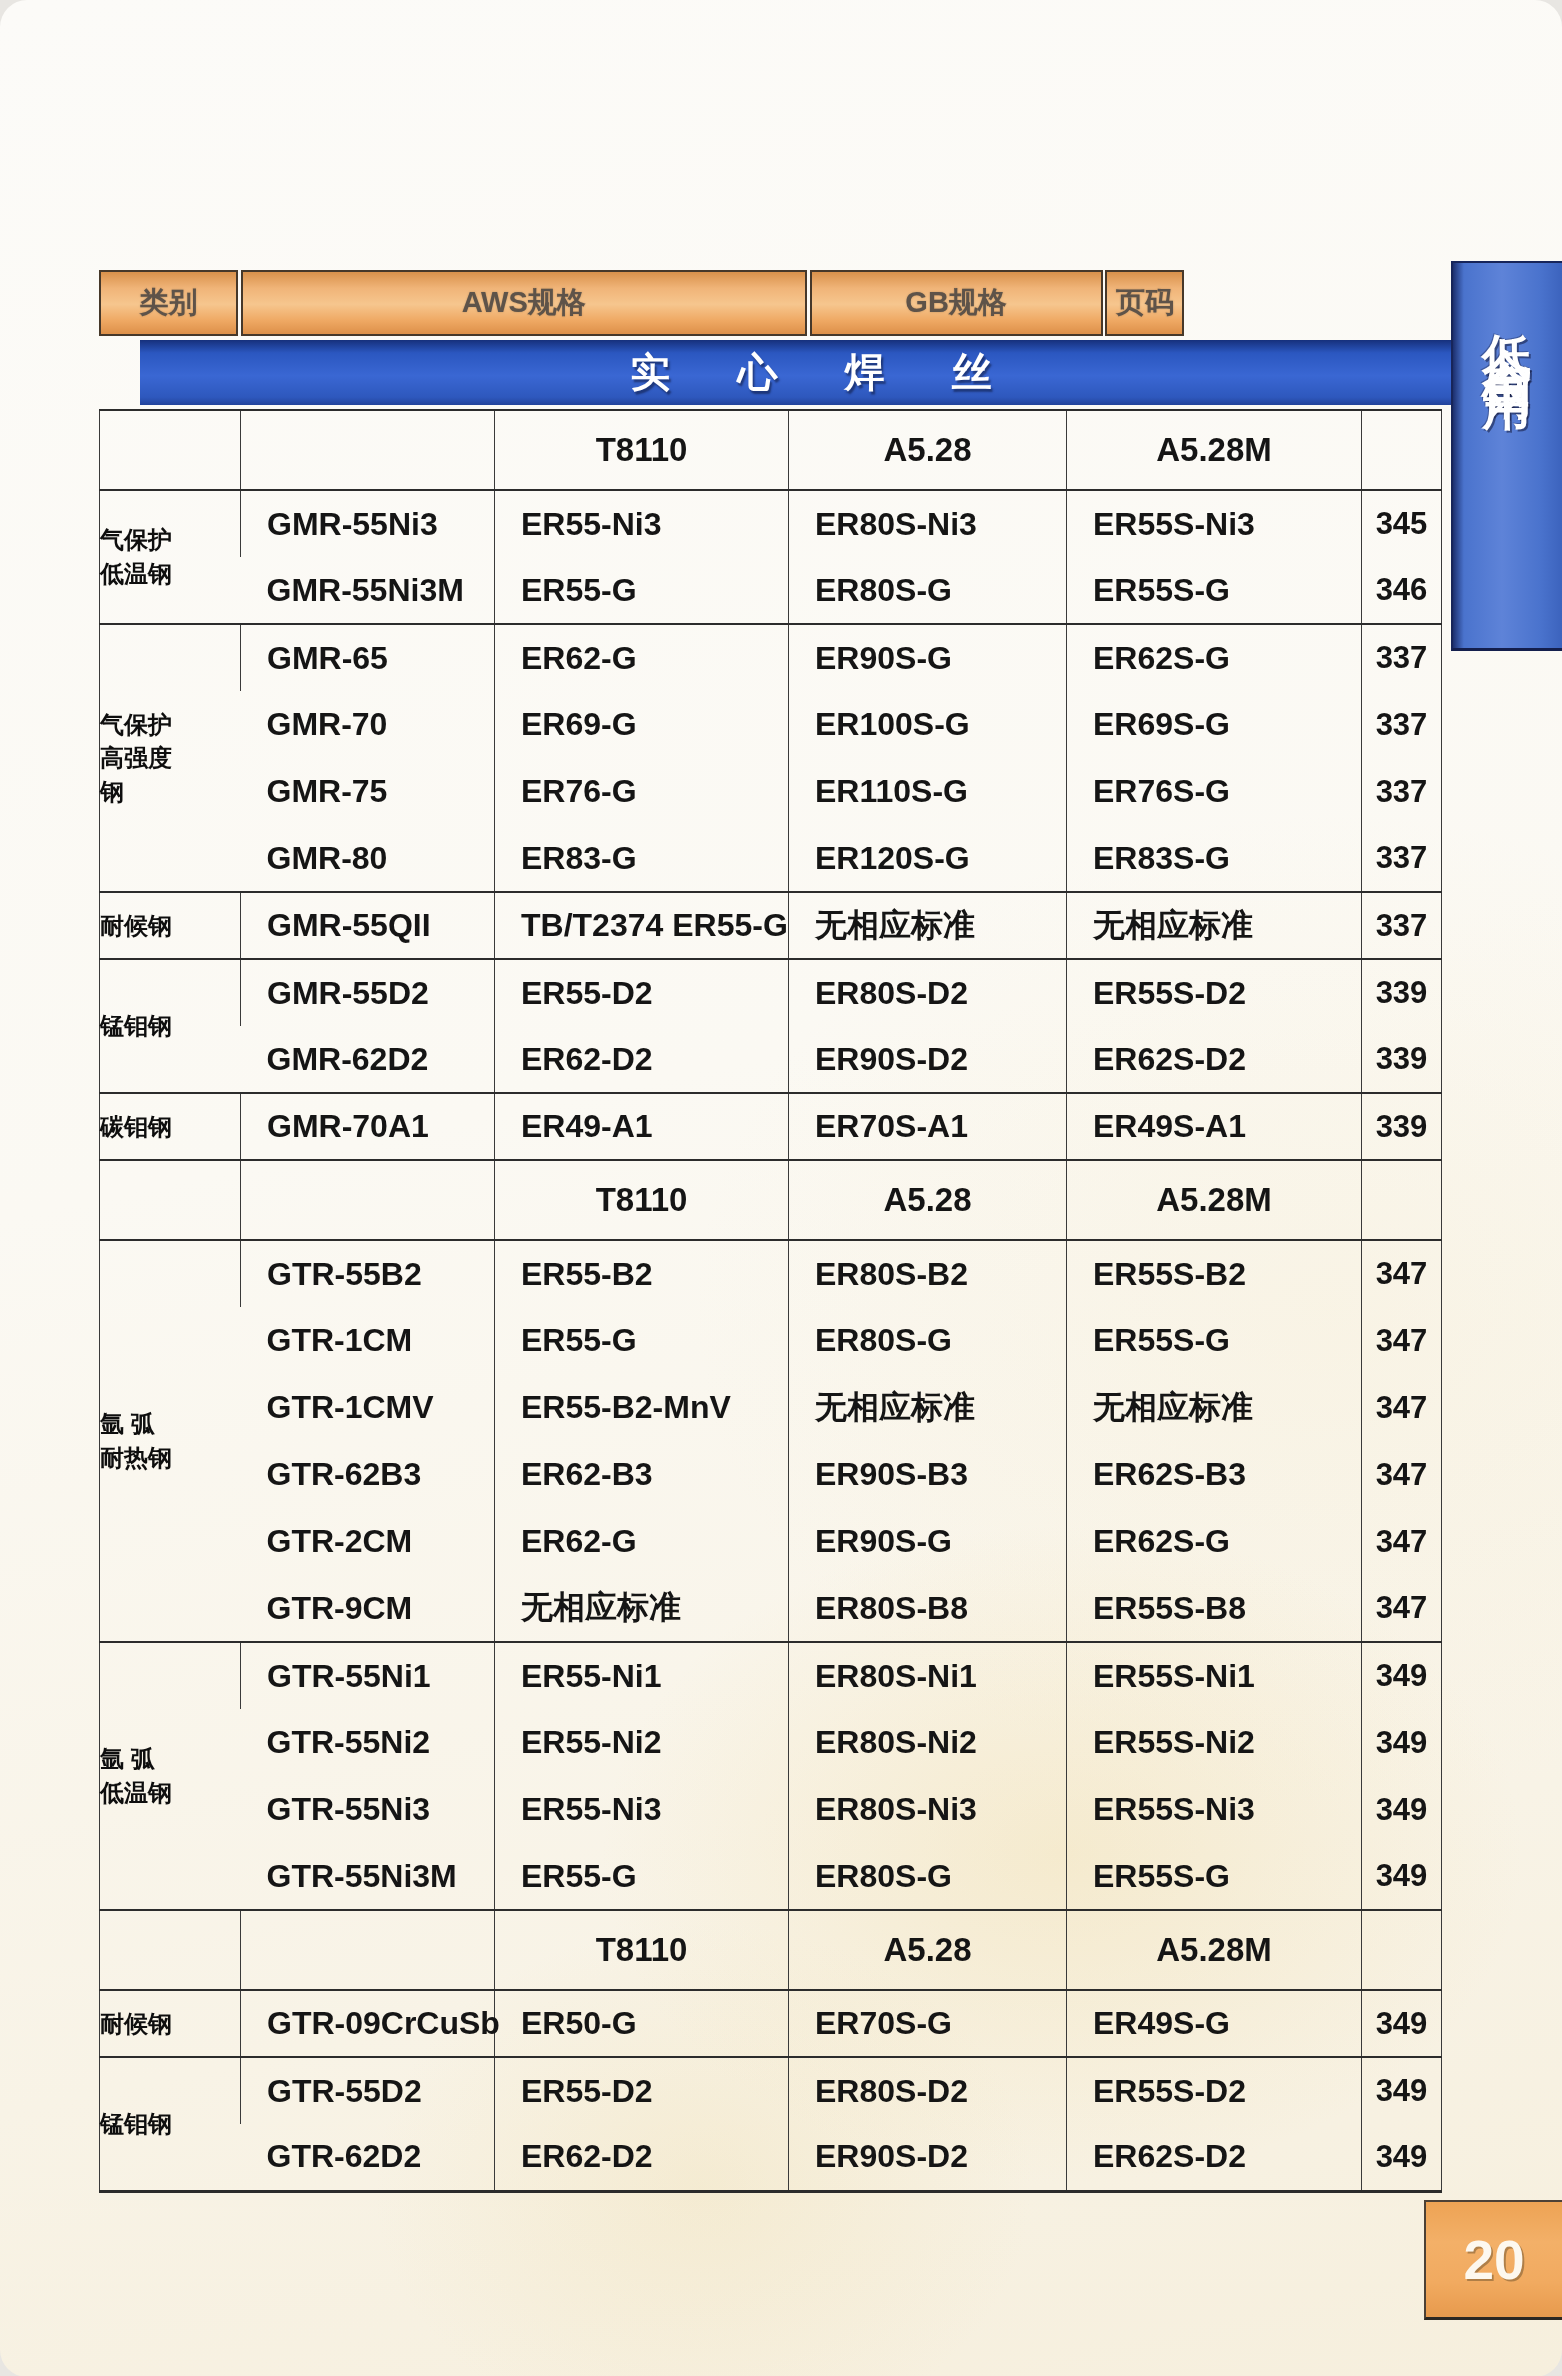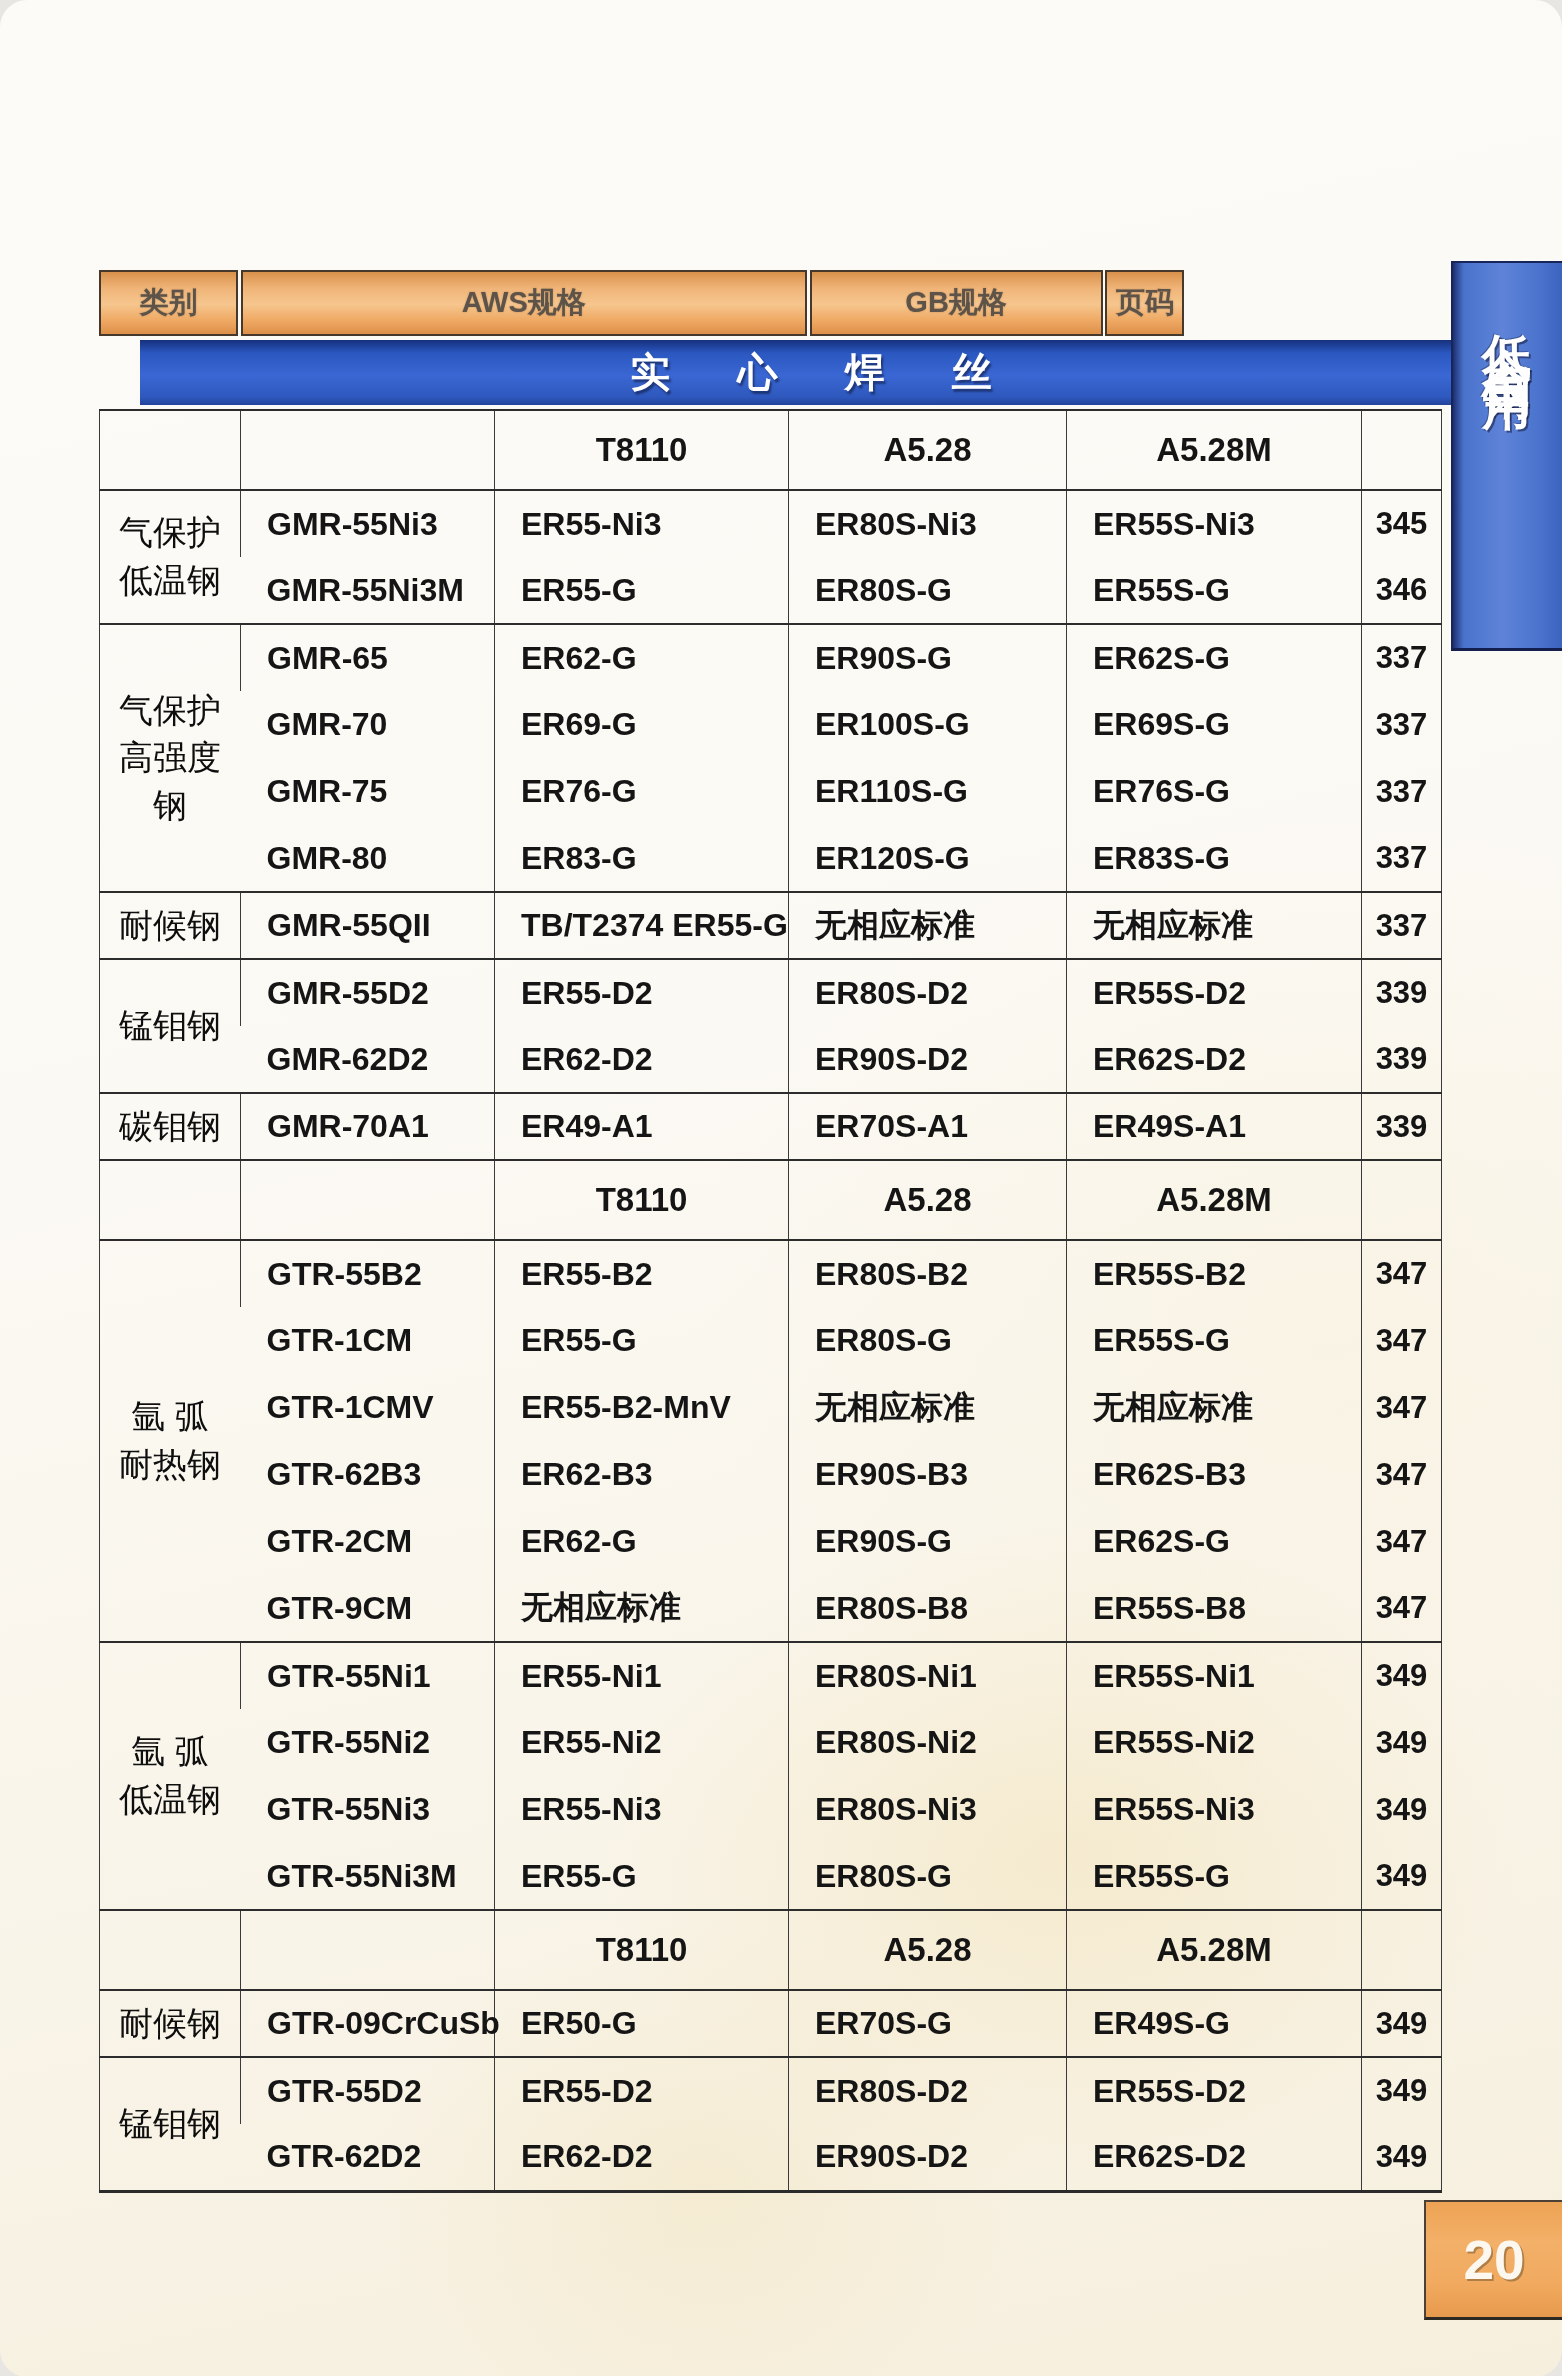--- a/index.html
+++ b/index.html
@@ -46,21 +46,21 @@
     box-sizing:border-box;border-left:1.9px solid #3a3a3a;
     font-size:32px;color:#151515;font-weight:600;
     padding:0 0 0 26px;vertical-align:middle;white-space:nowrap;
   }
   td:first-child{border-left:none}
   tr.data-row{height:67px}
   tr.subheader-row{height:80px}
   tr.subheader-row td{border-top:2.8px solid #2c2c2c;border-bottom:2.8px solid #2c2c2c;text-align:center;padding:18px;font-weight:700;font-size:33px}
   tr.group-start td{border-top:2.8px solid #2c2c2c}
   td.cat-cell{
-    text-align:center;padding:0;font-weight:400;font-size:34px;color:#0e0e0e;line-height:1.4;
+    text-align:left;padding:0;font-weight:700;font-size:24px;color:#0e0e0e;line-height:1.4;
     font-family:"Liberation Sans","DejaVu Sans",sans-serif;white-space:normal;
   }
   td.page-cell{text-align:center;padding:0;font-size:31px}
   
   .side-tab{
     position:absolute;left:1451px;top:261px;width:111px;height:390px;box-sizing:border-box;
     background:linear-gradient(90deg,#1c2f6e 0%,#4a73cd 10%,#5e83d8 45%,#4a73cd 80%,#3c63bd 100%);
     border-top:2.8px solid #17255a;border-bottom:3.8px solid #141f4d;border-left:2.8px solid #17255a;
     display:flex;justify-content:center;
   }

